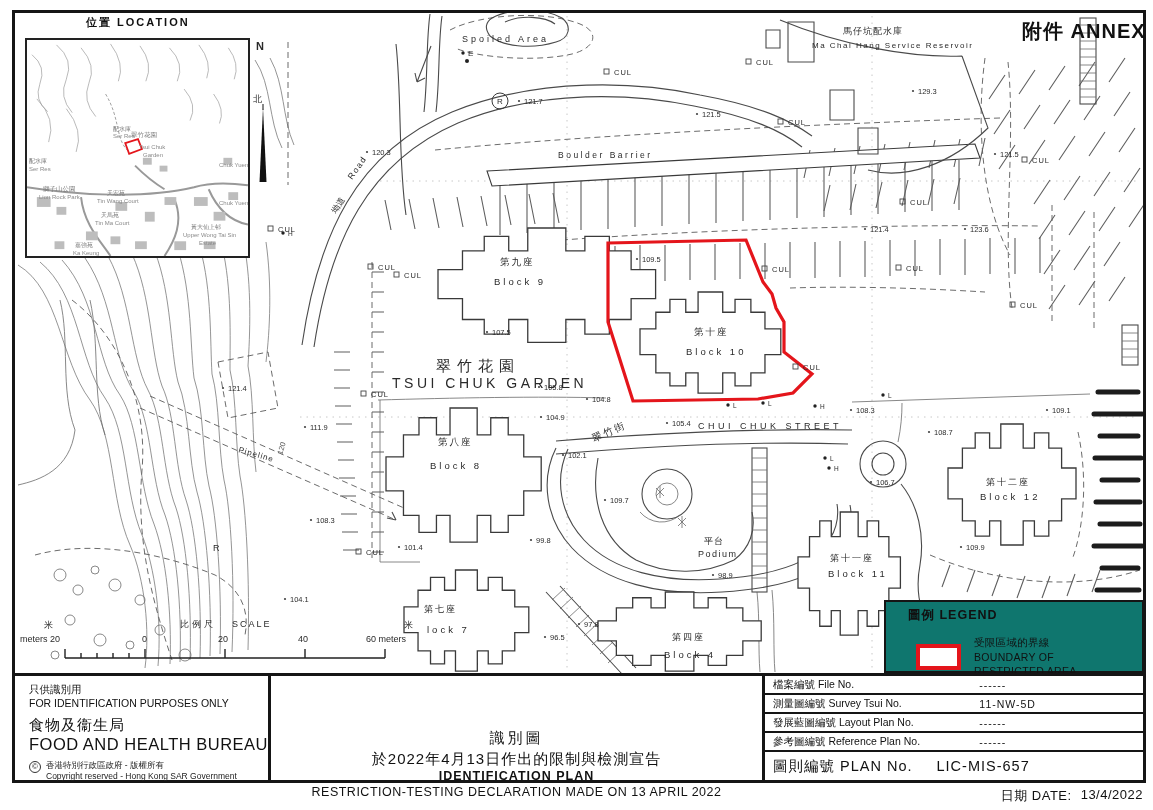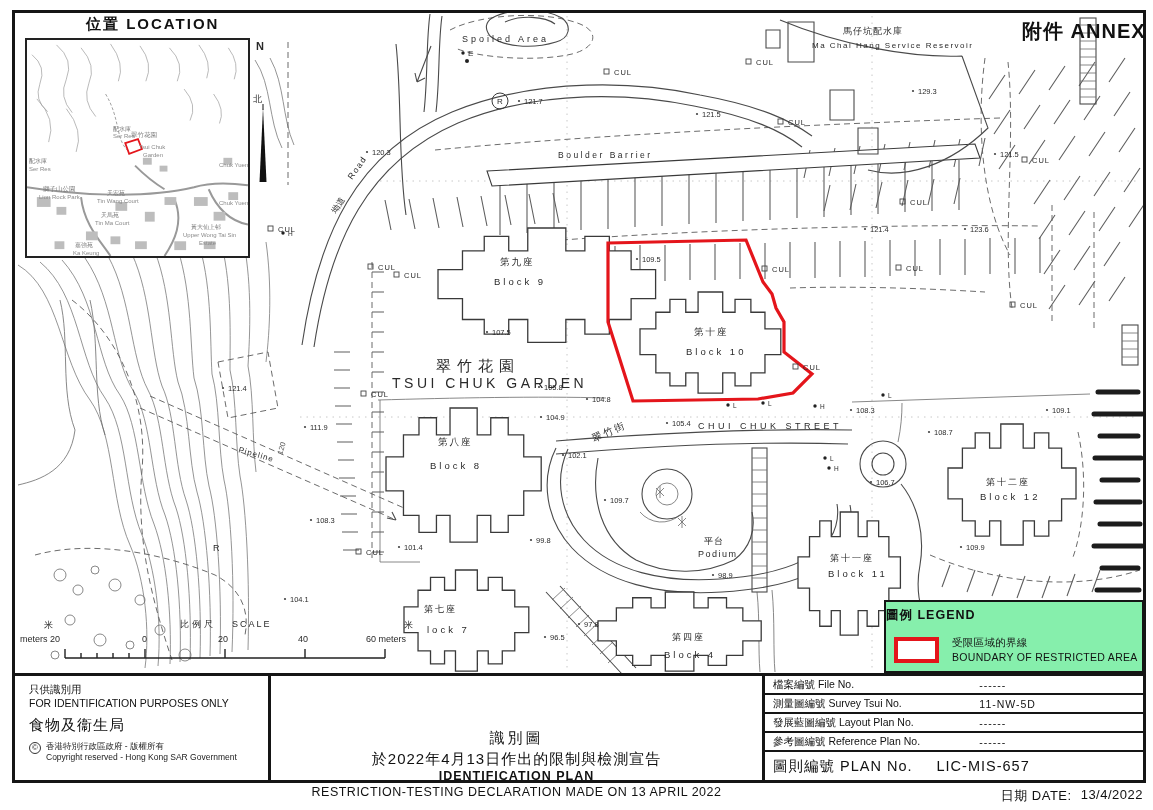--- a/index.html
+++ b/index.html
@@ -2,26 +2,26 @@
 <html><head>
 <meta charset="utf-8">
 <style>
   html,body{margin:0;padding:0;background:#fff;}
   body{width:1153px;height:810px;font-family:"Liberation Sans","DejaVu Sans",sans-serif;color:#111;}
   .page{position:relative;width:1153px;height:810px;overflow:hidden;background:#fff;}
   svg.map{position:absolute;left:0;top:0;width:1153px;height:810px;font-family:"Liberation Sans","DejaVu Sans",sans-serif;}
   .frame{position:absolute;left:12px;top:10px;width:1134px;height:773px;border:3px solid #151515;box-sizing:border-box;pointer-events:none;}
   
   .inset{position:absolute;left:25px;top:38px;width:225px;height:220px;border:2px solid #222;box-sizing:border-box;background:#fff;overflow:hidden;}
-  .inset-title{position:absolute;left:86px;top:15px;font-size:15px;font-weight:700;letter-spacing:2px;white-space:nowrap;}
+  .inset-title{position:absolute;left:86px;top:15px;font-size:11px;font-weight:700;letter-spacing:2px;white-space:nowrap;}
   .inset svg{position:absolute;left:0;top:0;width:100%;height:100%;}
   .inset-labels span{position:absolute;color:#8a8a8a;white-space:nowrap;line-height:1;}
   .annex{position:absolute;left:1022px;top:18px;font-size:20px;font-weight:700;letter-spacing:1px;white-space:nowrap;}
   
-  .legend{position:absolute;left:884px;top:600px;width:260px;height:73px;border:2.5px solid #151515;box-sizing:border-box;background:#86efac;padding:5px 0;}
+  .legend{position:absolute;left:884px;top:600px;width:260px;height:73px;border:2.5px solid #151515;box-sizing:border-box;background:#0f766e;padding:5px 22px;}
   .legend-title{font-size:12.5px;font-weight:700;letter-spacing:1px;}
   .legend-row{display:flex;gap:13px;margin-top:11px;align-items:center;margin-left:8px;}
   .legend-swatch{width:37px;height:18px;border:4px solid #e4151b;flex:none;background:#fff;}
   .legend-text{font-size:10.5px;line-height:1.4;letter-spacing:0.3px;}
   
   .band{position:absolute;left:12px;top:673px;width:1134px;height:110px;border:3px solid #151515;box-sizing:border-box;background:#fff;display:flex;}
   .tb-col1{width:256px;border-right:3px solid #151515;box-sizing:border-box;padding:7px 0 0 14px;flex:none;}
   .tb-col1 .l1,.tb-col1 .l2{font-size:10.5px;line-height:1.3;}
   .tb-col1 .l3{font-size:15px;margin-top:6px;letter-spacing:1px;}
   .tb-col1 .l4{font-size:16.5px;letter-spacing:0.5px;}
@@ -421,20 +421,21 @@
         <div>BOUNDARY OF RESTRICTED AREA</div>
       </div>
     </div>
   </div>
 
   <div class="band">
     <div class="tb-col1">
       <div class="l1">只供識別用</div>
       <div class="l2">FOR IDENTIFICATION PURPOSES ONLY</div>
       <div class="l3">食物及衞生局</div>
+      <div class="l4">FOOD AND HEALTH BUREAU</div>
       <div class="tb-copy">
         <span class="copy-c">©</span>
         <span>
           <span>香港特別行政區政府 - 版權所有</span><br>
           <span>Copyright reserved - Hong Kong SAR Government</span>
         </span>
       </div>
     </div>
     <div class="tb-col2">
       <div class="t1">識別圖</div>

